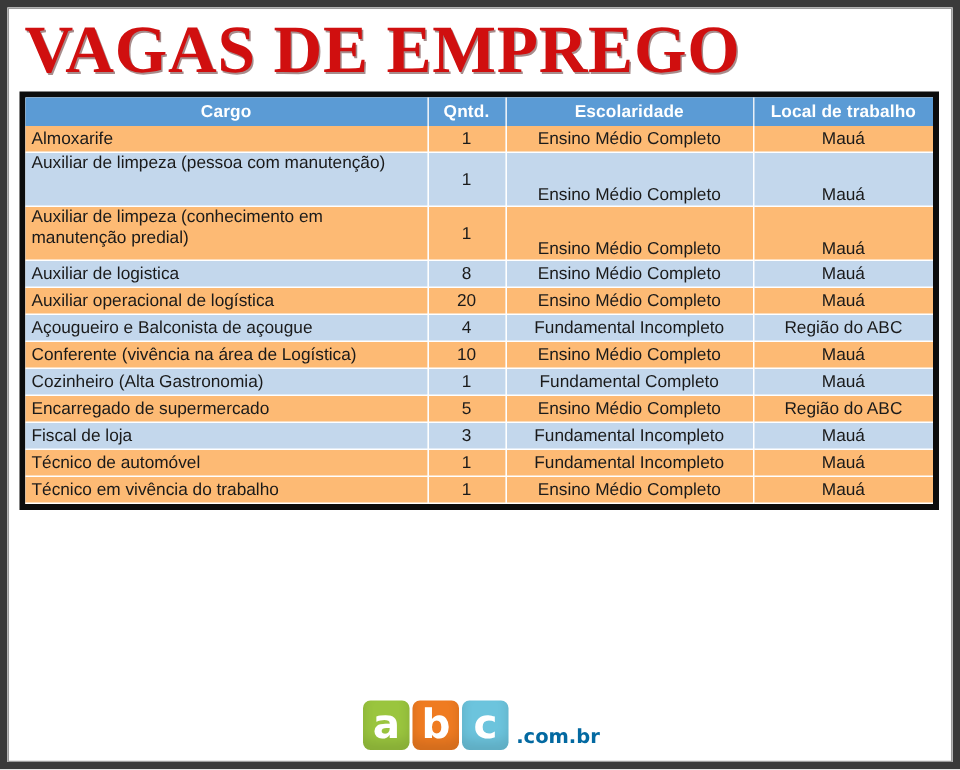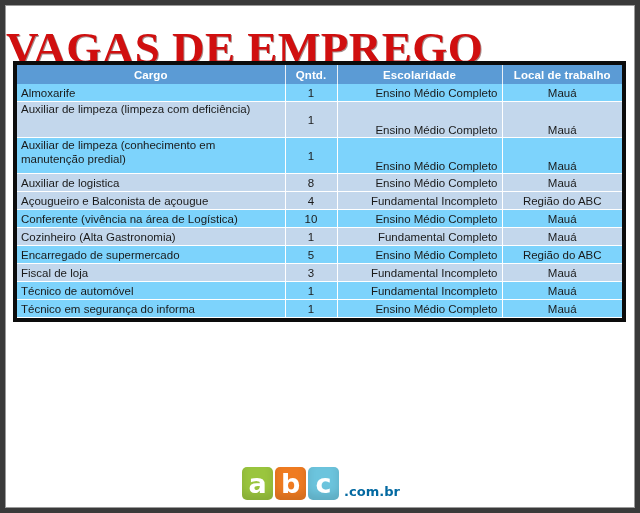--- a/index.html
+++ b/index.html
@@ -38,25 +38,26 @@
     height: 503px;
     box-sizing: border-box;
     border: 1px solid #9b9b9b;
     background: #ffffff;
   }
 
   
   .title-band {
     position: absolute;
     left: 6px;
-    top: 21px;
+    top: 6px;
     width: 498px;
     height: 54px;
     display: flex;
     align-items: center;
+    justify-content: center;
     background: #ffffff;
   }
   .title-text {
     font-family: "Liberation Serif", "DejaVu Serif", serif;
     font-weight: bold;
     font-size: 45px;
     line-height: 1;
     letter-spacing: 0.5px;
     color: #d00f0f;
     text-shadow: 1px 1px 0 rgba(60,0,0,0.45);
@@ -103,34 +104,34 @@
   table.vagas tbody td {
     font-size: 11.5px;
     color: #1a1a1a;
     padding: 0 4px;
     border-right: 1px solid #ffffff;
     border-bottom: 1px solid #ffffff;
     line-height: 14px;
   }
   table.vagas tbody td:last-child { border-right: none; }
 
-  tbody tr.band-a td { background: #7dd3fc; }
+  tbody tr.band-a td { background: #fdba74; }
   tbody tr.band-b td { background: #c3d7ec; }
 
   td.cargo {
     text-align: left;
     vertical-align: top;
     padding-top: 2px;
   }
   td.qntd {
     text-align: center;
     vertical-align: middle;
   }
   td.esc {
-    text-align: right;
+    text-align: center;
     vertical-align: bottom;
     padding-bottom: 1px;
   }
   td.local {
     text-align: center;
     vertical-align: bottom;
     padding-bottom: 1px;
   }
 
   tr.r1 td { height: 17px; }
@@ -223,34 +224,40 @@
         </tr>
       </thead>
       <tbody id="jobs-body">
           <tr class="band-a r1">
             <td class="cargo">Almoxarife</td>
             <td class="qntd">1</td>
             <td class="esc">Ensino Médio Completo</td>
             <td class="local">Mauá</td>
           </tr>
           <tr class="band-b r2">
-            <td class="cargo">Auxiliar de limpeza (limpeza com deficiência)</td>
+            <td class="cargo">Auxiliar de limpeza (pessoa com manutenção)</td>
             <td class="qntd">1</td>
             <td class="esc">Ensino Médio Completo</td>
             <td class="local">Mauá</td>
           </tr>
           <tr class="band-a r2">
             <td class="cargo">Auxiliar de limpeza (conhecimento em manutenção predial)</td>
             <td class="qntd">1</td>
             <td class="esc">Ensino Médio Completo</td>
             <td class="local">Mauá</td>
           </tr>
           <tr class="band-b r1">
             <td class="cargo">Auxiliar de logistica</td>
             <td class="qntd">8</td>
+            <td class="esc">Ensino Médio Completo</td>
+            <td class="local">Mauá</td>
+          </tr>
+          <tr class="band-a r1">
+            <td class="cargo">Auxiliar operacional de logística</td>
+            <td class="qntd">20</td>
             <td class="esc">Ensino Médio Completo</td>
             <td class="local">Mauá</td>
           </tr>
           <tr class="band-b r1">
             <td class="cargo">Açougueiro e Balconista de açougue</td>
             <td class="qntd">4</td>
             <td class="esc">Fundamental Incompleto</td>
             <td class="local">Região do ABC</td>
           </tr>
           <tr class="band-a r1">
@@ -277,21 +284,21 @@
             <td class="esc">Fundamental Incompleto</td>
             <td class="local">Mauá</td>
           </tr>
           <tr class="band-a r1">
             <td class="cargo">Técnico de automóvel</td>
             <td class="qntd">1</td>
             <td class="esc">Fundamental Incompleto</td>
             <td class="local">Mauá</td>
           </tr>
           <tr class="band-a r1">
-            <td class="cargo">Técnico em segurança do informa</td>
+            <td class="cargo">Técnico em vivência do trabalho</td>
             <td class="qntd">1</td>
             <td class="esc">Ensino Médio Completo</td>
             <td class="local">Mauá</td>
           </tr>
         </tbody>
     </table>
   </div>
 
   <div class="logo-strip">
     <div class="logo">

